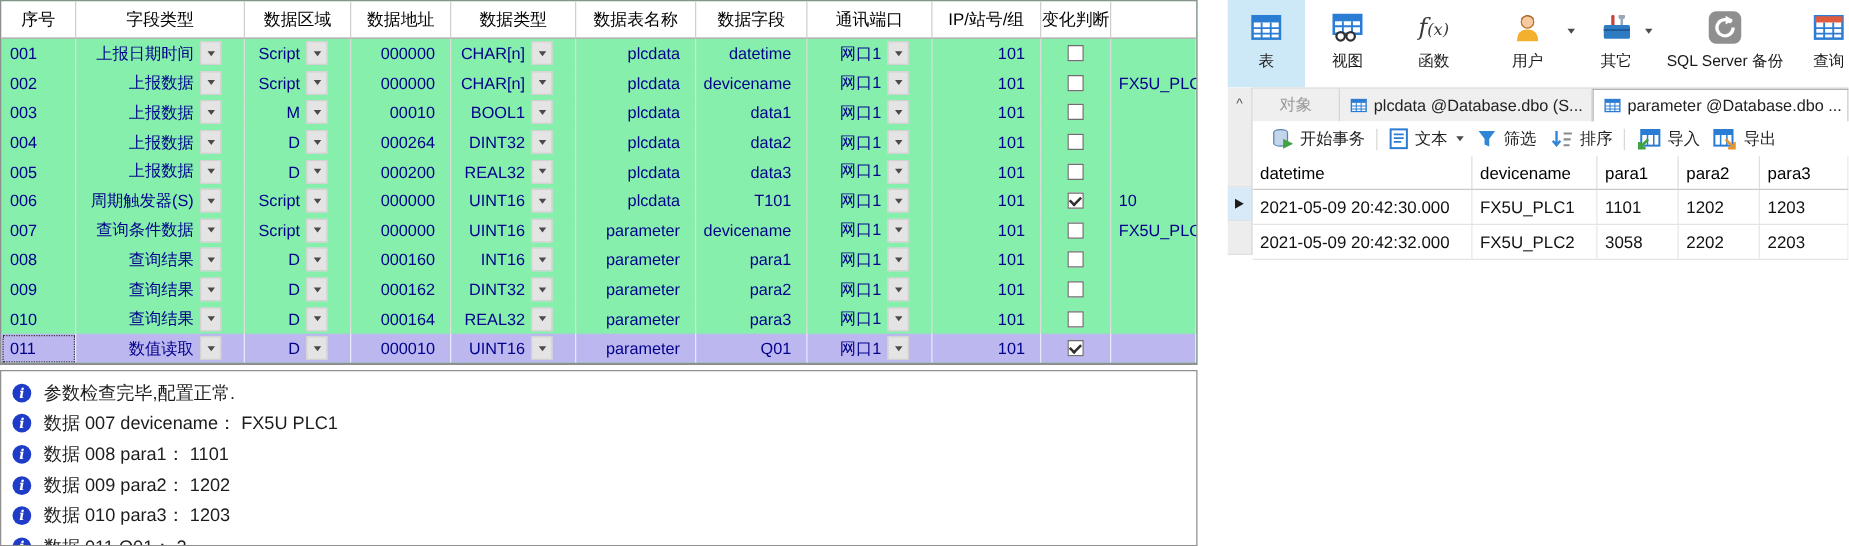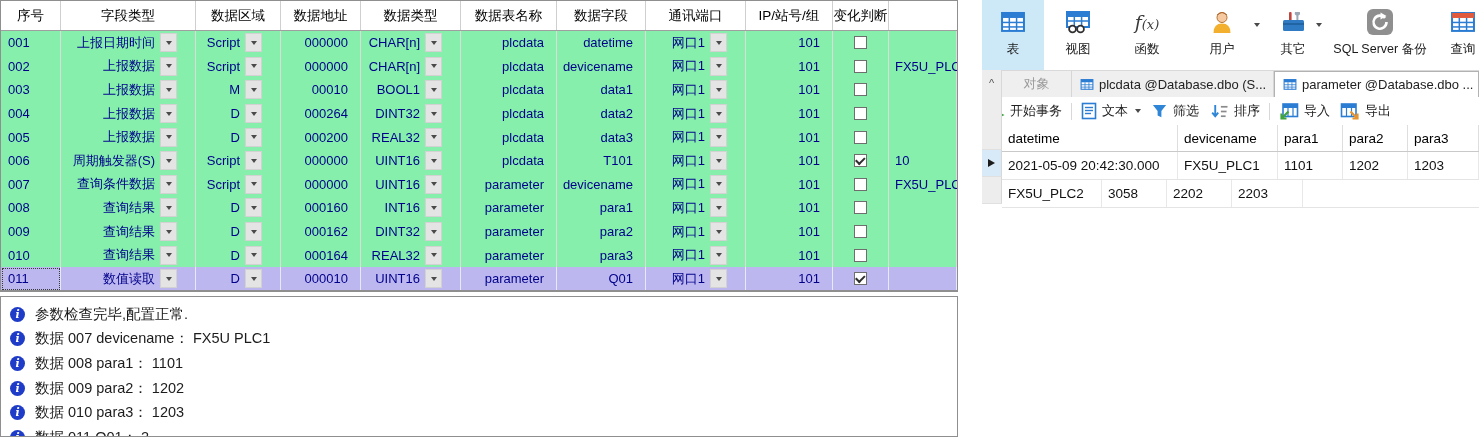--- a/index.html
+++ b/index.html
@@ -62,22 +62,22 @@
                border-bottom:4.5px solid transparent;}
 
   .tab-bar{display:flex;height:26px;margin-left:20px;align-items:stretch;background:#f3f3f3;
            border-top:1px solid #d9d9d9;}
   .tab{display:flex;align-items:center;box-sizing:border-box;padding:0 8px;font-size:13px;color:#222;
        border-right:1px solid #d6d6d6;background:#efefef;white-space:nowrap;overflow:hidden;flex:0 0 auto;}
   .tab.muted{color:#9a9a9a;justify-content:center;}
   .tab.active{background:#fff;border:1px solid #b2b2b2;border-bottom:none;}
   .tab-icon{margin-right:5px;display:flex;align-items:center;}
 
-  .action-bar{display:flex;align-items:center;height:28px;font-size:13px;color:#222;
-              background:#fff;}
+  .action-bar{display:flex;align-items:center;height:28px;margin-left:20px;font-size:13px;color:#222;
+              background:#fff;padding-left:10px;}
   .act{display:flex;align-items:center;margin:0 5px;gap:5px;white-space:nowrap;}
   .act .tri{margin-left:2px;}
   .sep{width:1px;height:17px;background:#d8d8d8;margin:0 4px;flex:0 0 1px;}
 
   .grid{margin-left:20px;width:477px;}
   .grid-head{display:flex;height:26px;border-bottom:1px solid #c9c9c9;background:#fff;}
   .gh{box-sizing:border-box;display:flex;align-items:center;padding-left:6px;font-size:13.5px;
       color:#000;border-right:1px solid #dedede;flex:0 0 auto;white-space:nowrap;overflow:hidden;}
   .grow{display:flex;height:27px;border-bottom:1px solid #e4e4e4;}
   .gc{box-sizing:border-box;display:flex;align-items:center;padding-left:6px;font-size:13.5px;
@@ -852,20 +852,21 @@
           </div>
         <div id="grid-rows">
             <div class="grow">
               <div class="gc" style="width: 176px;">2021-05-09 20:42:30.000</div>
               <div class="gc" style="width: 100px;">FX5U_PLC1</div>
               <div class="gc" style="width: 65px;">1101</div>
               <div class="gc" style="width: 65px;">1202</div>
               <div class="gc" style="width: 71px;">1203</div>
             </div>
             <div class="grow">
+              <div class="gc" style="width: 176px;">2021-05-09 20:42:32.000</div>
               <div class="gc" style="width: 100px;">FX5U_PLC2</div>
               <div class="gc" style="width: 65px;">3058</div>
               <div class="gc" style="width: 65px;">2202</div>
               <div class="gc" style="width: 71px;">2203</div>
             </div>
           </div>
       </div>
     </div>
   </div>
 

